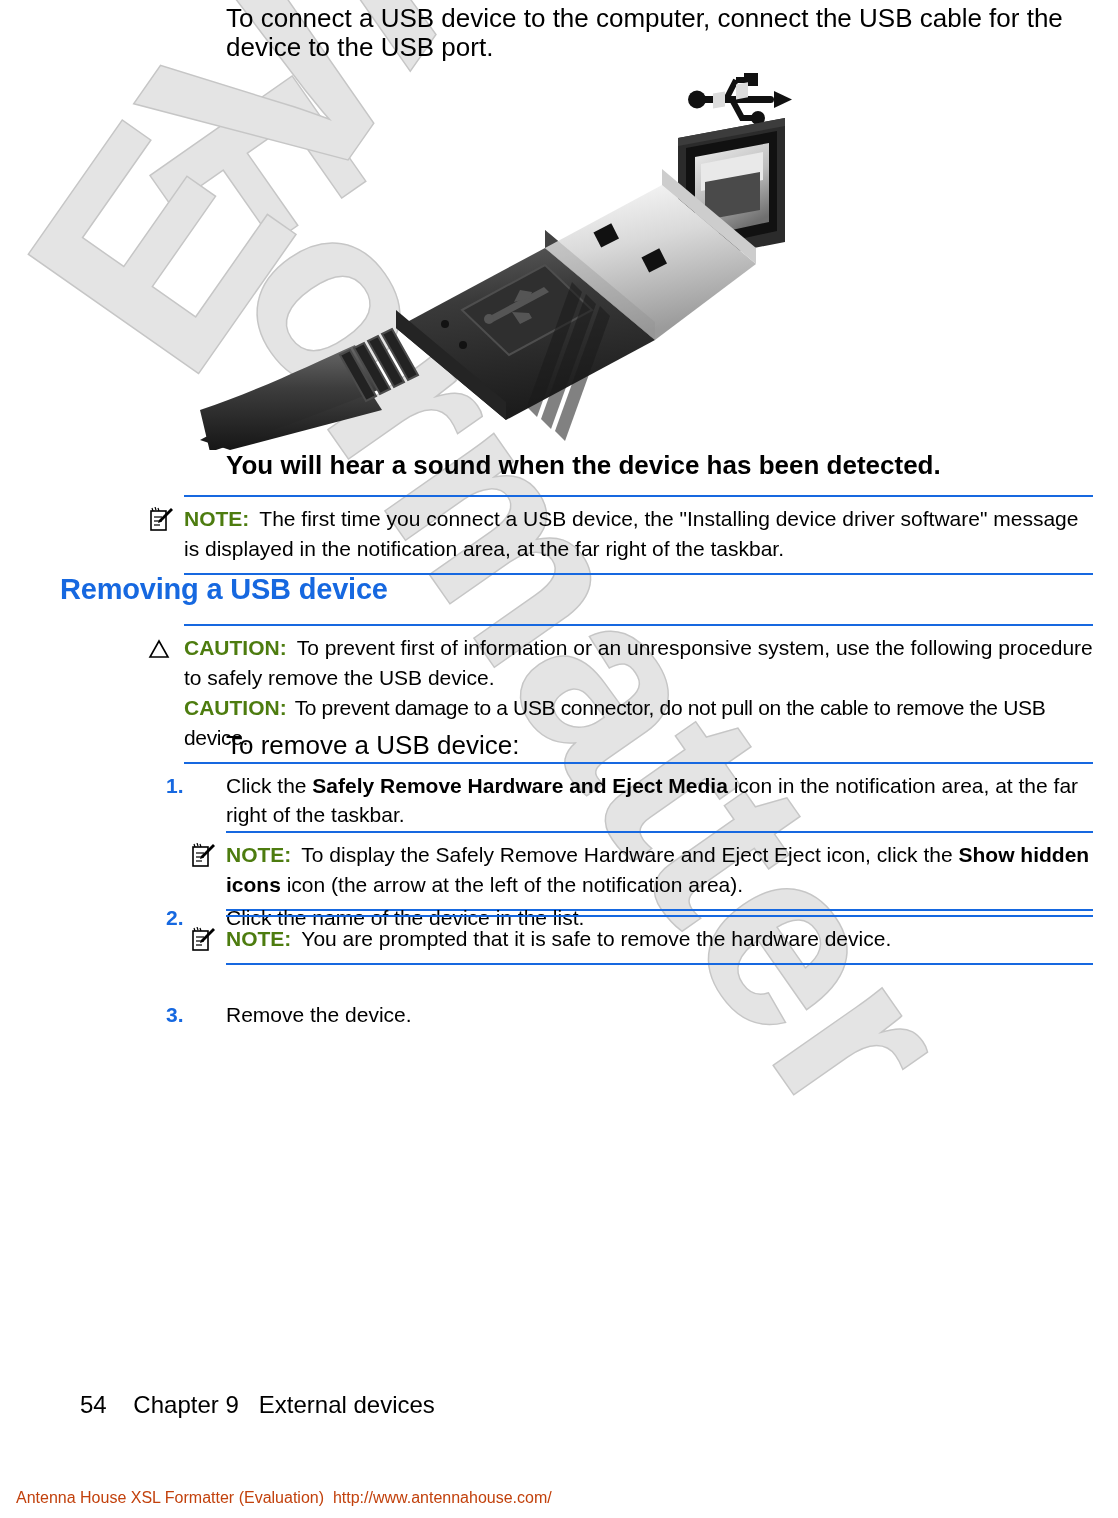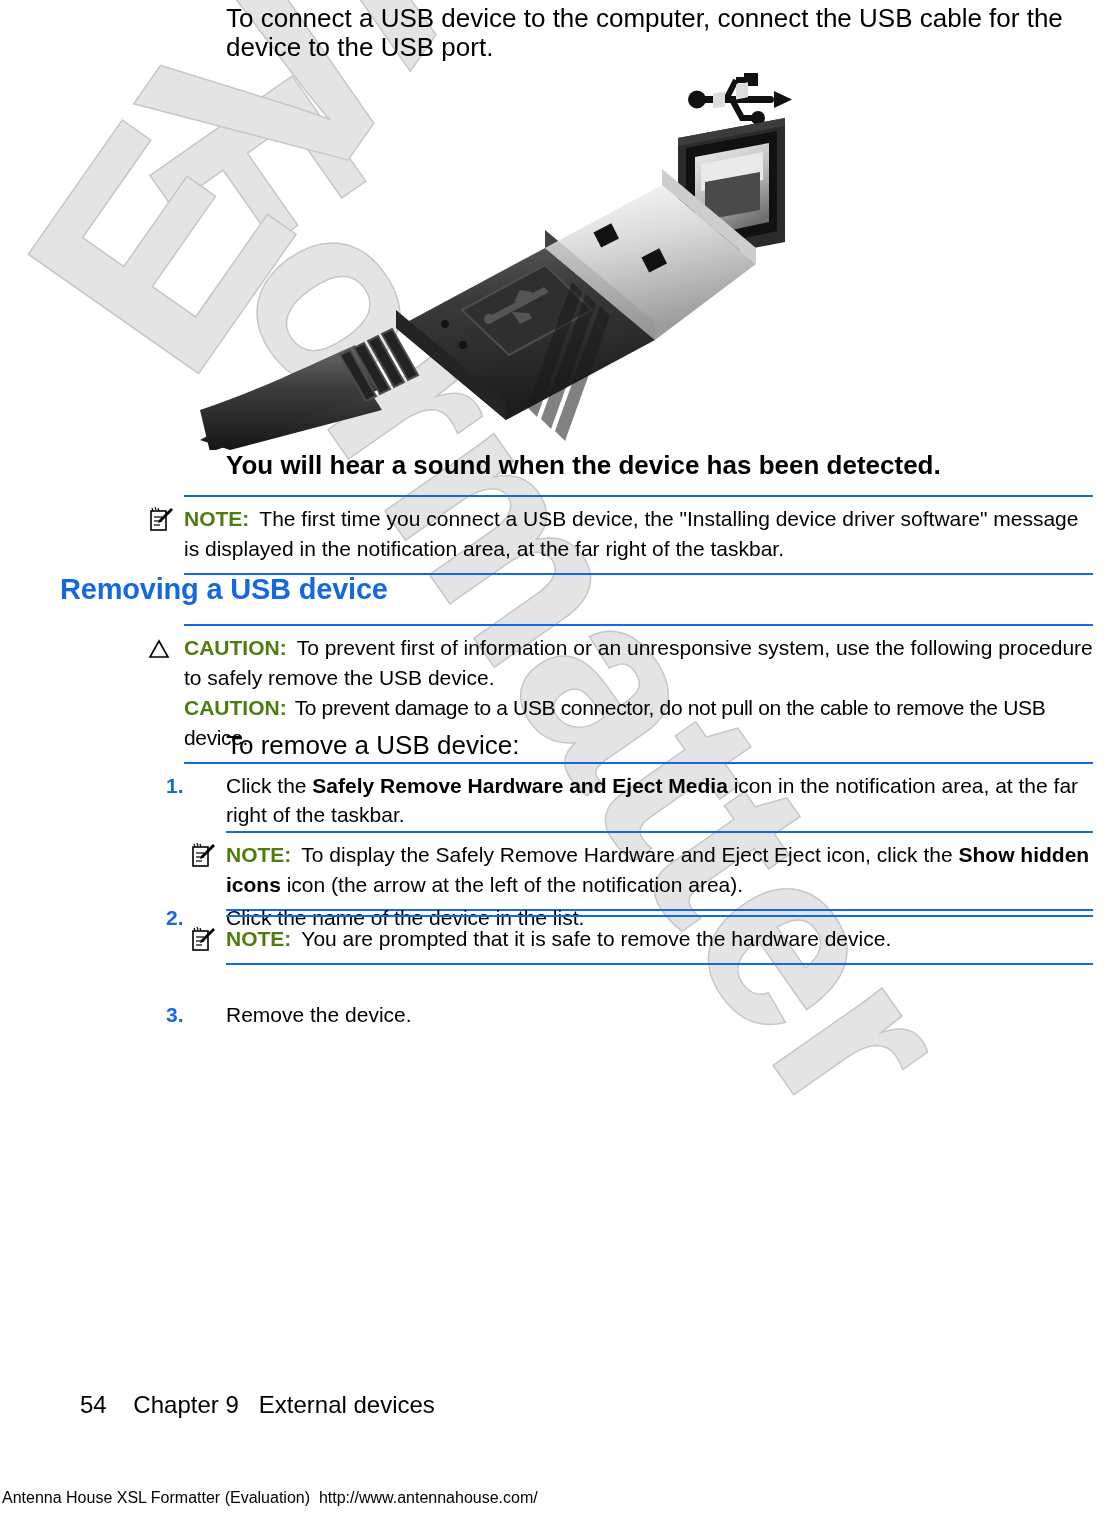--- a/index.html
+++ b/index.html
@@ -139,24 +139,24 @@
   .footer-page {
     position: absolute;
     left: 80px;
     top: 1391px;
     font-size: 24px;
     color: #000;
     white-space: pre;
   }
   .footer-eval {
     position: absolute;
-    left: 2px;
+    left: 16px;
     top: 1489px;
     font-size: 16px;
-    color: #000000;
+    color: #c2410c;
     white-space: pre;
   }
 </style>
 </head>
 <body>
 
 <div id="page">
 
   <div class="watermark-layer">
     <div class="wm-word wm-formatter">Formatter</div>

